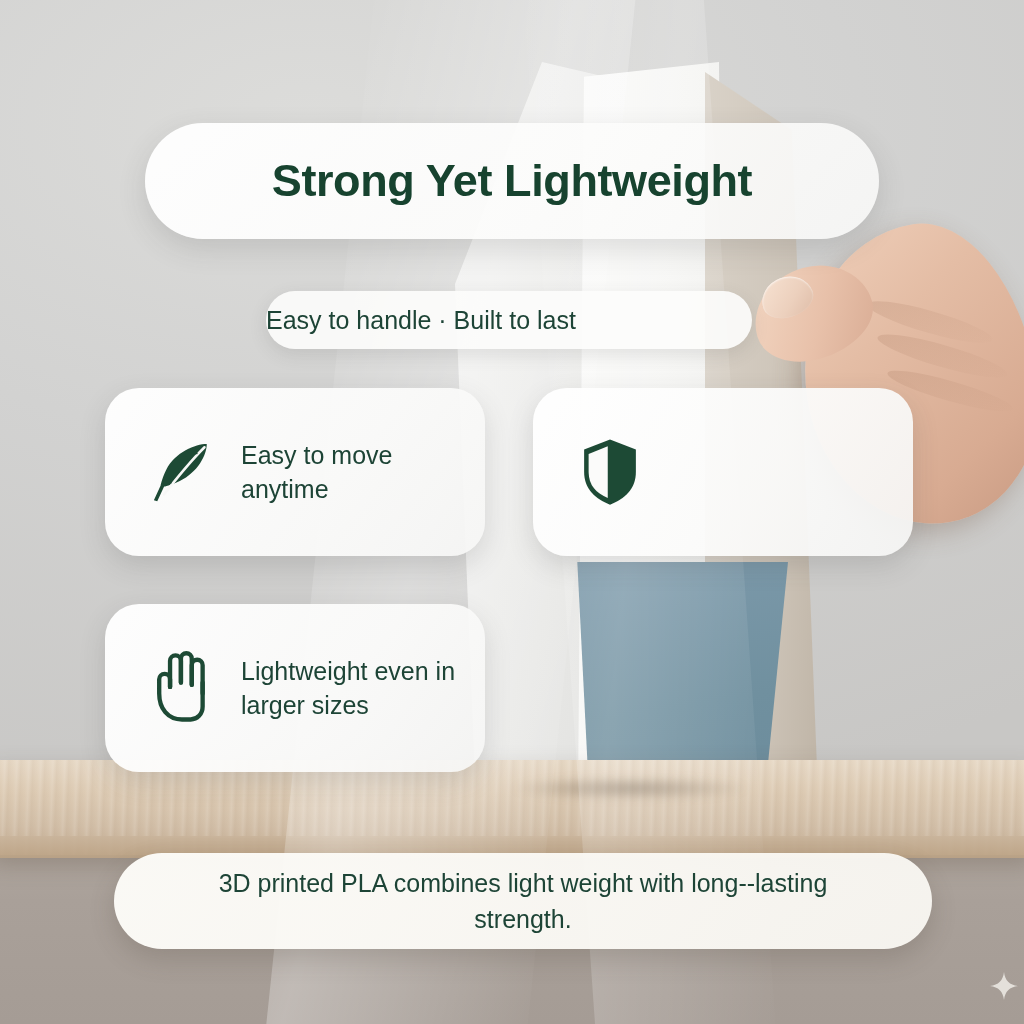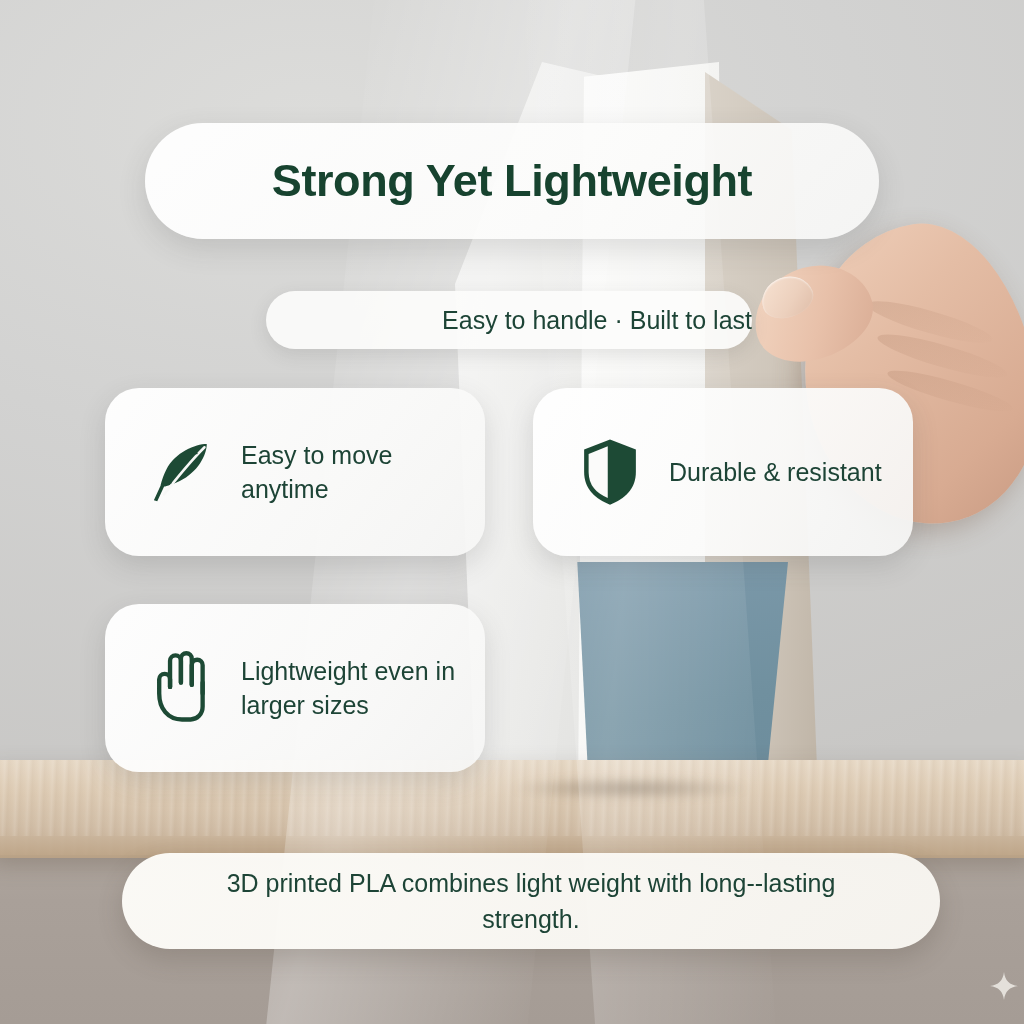--- a/index.html
+++ b/index.html
@@ -175,21 +175,21 @@
     white-space: nowrap;
   }
 
   .subtitle-pill {
     position: absolute;
     left: 266px; top: 291px;
     width: 486px; height: 58px;
     border-radius: 29px;
     background: rgba(252,252,251,0.92);
     box-shadow: 0 6px 18px rgba(70,70,70,0.13);
-    display: flex; align-items: center; justify-content: flex-end;
+    display: flex; align-items: center; justify-content: flex-start;
   }
   .subtitle-text {
     color: #1d4436;
     font-size: 25px;
     font-weight: normal;
     white-space: nowrap;
   }
 
   .cards {
     position: absolute;
@@ -220,21 +220,21 @@
   .card-icon svg { display: block; }
   .card-label {
     color: #1d4436;
     font-size: 25px;
     line-height: 1.38;
     max-width: 232px;
   }
 
   .footer-pill {
     position: absolute;
-    left: 122px; top: 853px;
+    left: 114px; top: 853px;
     width: 818px; height: 96px;
     border-radius: 48px;
     background: linear-gradient(135deg, rgba(253,252,248,0.97) 0%, rgba(249,247,242,0.95) 100%);
     box-shadow: 0 10px 26px rgba(70,60,50,0.20);
     display: flex; align-items: center; justify-content: center;
     text-align: center;
   }
   .footer-text {
     color: #1d4436;
     font-size: 25px;
@@ -304,21 +304,20 @@
         <span class="card-label">Easy to move anytime</span>
       </div>
 
       <div class="card">
         <span class="card-icon">
           <svg width="66" height="72" viewBox="0 0 56 64" aria-hidden="true">
             <path d="M28 3 5 12v20c0 15 10 24 23 29 13-5 23-14 23-29V12L28 3z" fill="#1d4a35"></path>
             <path d="M26 9 9 16v16c0 12 7 19 17 23V9z" fill="#fbfbfa"></path>
           </svg>
         </span>
-        <span class="card-label">Durable &amp; resistant</span>
       </div>
 
 
       <div class="card">
         <span class="card-icon">
           <svg width="72" height="76" viewBox="0 0 64 70" aria-hidden="true">
             <g fill="none" stroke="#1d4a35" stroke-width="4" stroke-linecap="round" stroke-linejoin="round">
               <path d="M21 34V10a5 5 0 0 1 10 0v20"></path>
               <path d="M31 30V8a5 5 0 0 1 10 0v24"></path>
               <path d="M41 32V14a5 5 0 0 1 10 0v26"></path>

